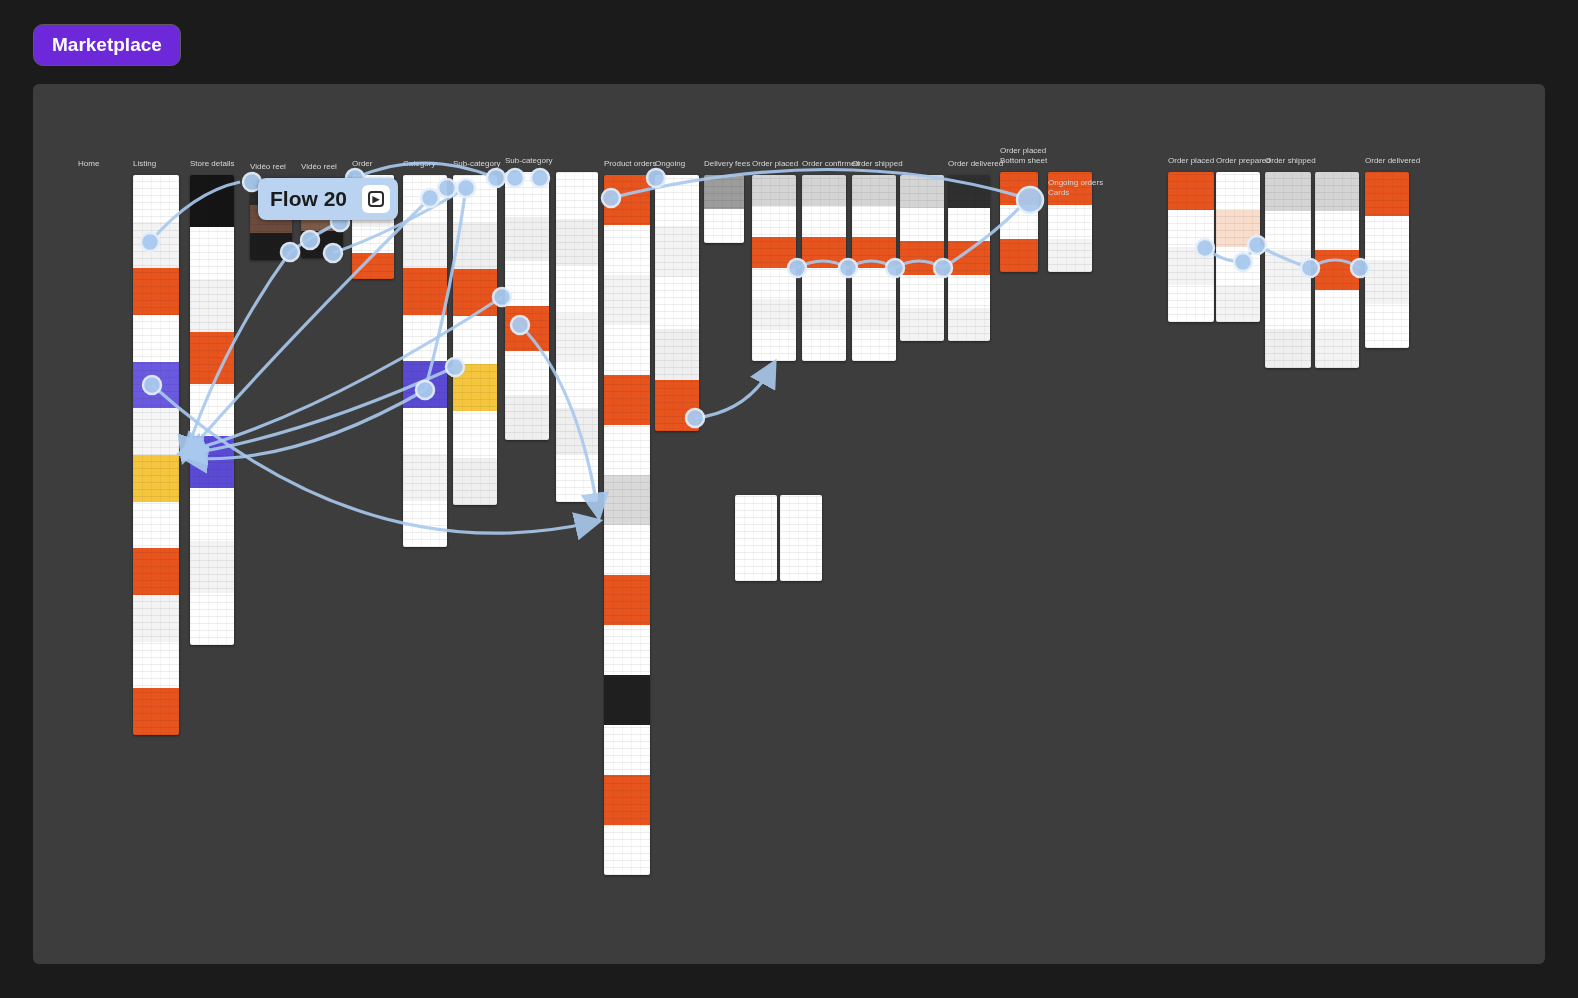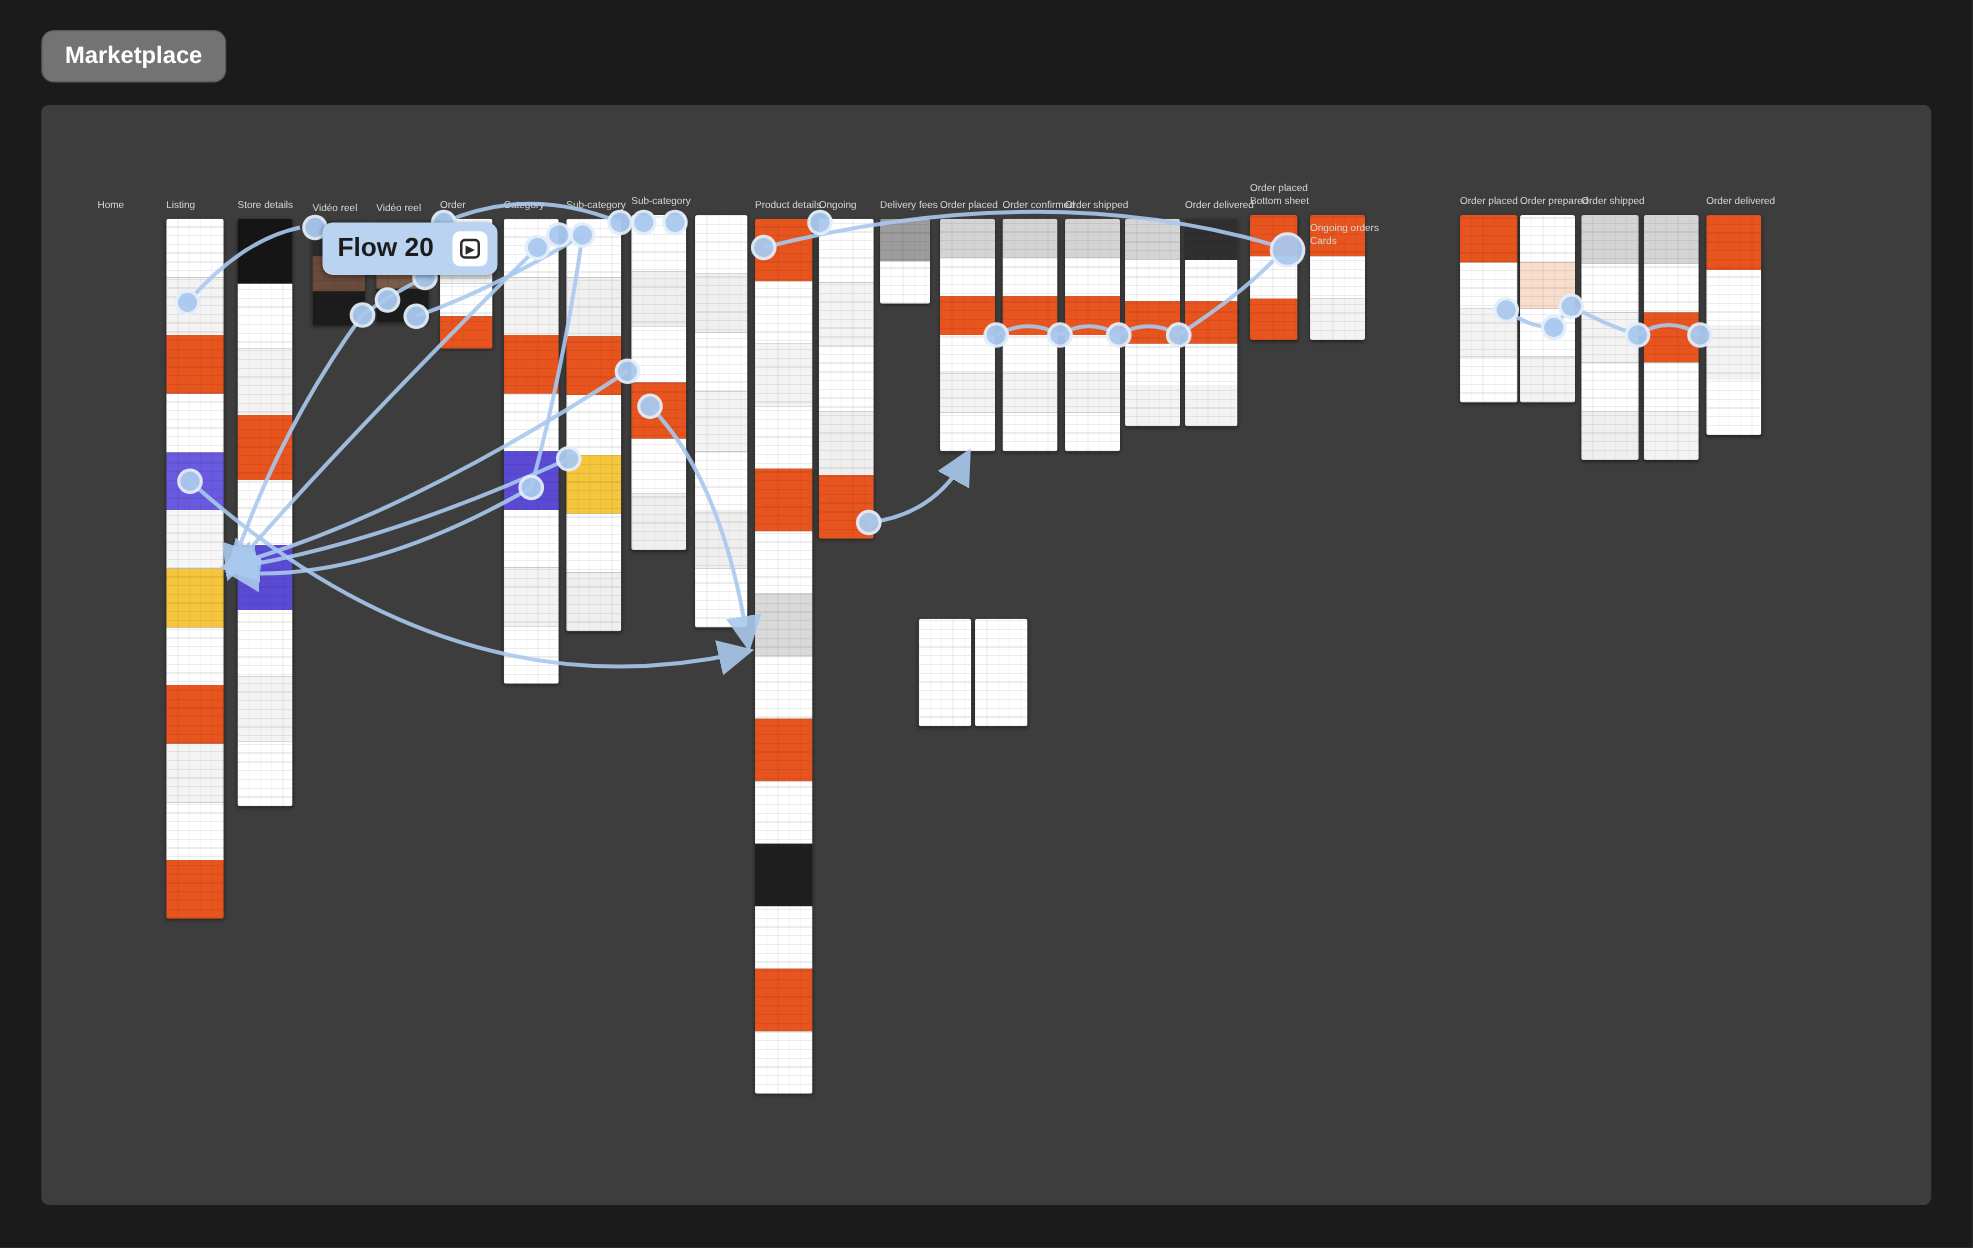--- a/index.html
+++ b/index.html
@@ -3,21 +3,21 @@
 <meta charset="utf-8">
 <style>
   html,body{margin:0;padding:0;}
   body{
     width:1578px;height:998px;position:relative;overflow:hidden;
     background:#1b1b1b;
     font-family:"Liberation Sans", sans-serif;
   }
   .page-chip{
     position:absolute;left:33px;top:24px;
-    background:#737373;border:1px solid #5a5a5a;border-radius:10px;
+    background:#6d28d9;border:1px solid #5a5a5a;border-radius:10px;
     padding:9px 18px;color:#ffffff;font-weight:bold;font-size:19px;
     z-index:10;
   }
   .canvas{
     position:absolute;left:33px;top:84px;width:1512px;height:880px;
     background:#3d3d3d;border-radius:6px;overflow:hidden;
   }
   .frame{
     position:absolute;display:flex;flex-direction:column;overflow:hidden;
     border-radius:2px;box-shadow:0 1px 3px rgba(0,0,0,.45);
@@ -223,21 +223,21 @@
       <div class="band" style="background: rgb(255, 255, 255);"></div>
       <div class="band" style="background: rgb(217, 217, 217);"></div>
       <div class="band" style="background: rgb(255, 255, 255);"></div>
       <div class="band" style="background: rgb(232, 84, 30);"></div>
       <div class="band" style="background: rgb(255, 255, 255);"></div>
       <div class="band" style="background: rgb(31, 31, 31);"></div>
       <div class="band" style="background: rgb(255, 255, 255);"></div>
       <div class="band" style="background: rgb(232, 84, 30);"></div>
       <div class="band" style="background: rgb(255, 255, 255);"></div>
     </div>
-    <div class="frame-label" style="left: 571px; top: 88px;">Product details</div>
+    <div class="frame-label" style="left: 571px; top: 88px;">Product orders</div>
     <div class="frame" style="left: 622px; top: 91px; width: 44px; height: 256px;">
       <div class="band" style="background: rgb(255, 255, 255);"></div>
       <div class="band" style="background: rgb(243, 243, 243);"></div>
       <div class="band" style="background: rgb(255, 255, 255);"></div>
       <div class="band" style="background: rgb(239, 239, 239);"></div>
       <div class="band" style="background: rgb(232, 84, 30);"></div>
     </div>
     <div class="frame-label" style="left: 622px; top: 88px;">Ongoing</div>
     <div class="frame" style="left: 671px; top: 91px; width: 40px; height: 68px;">
       <div class="band" style="background: rgb(156, 156, 156);"></div>

